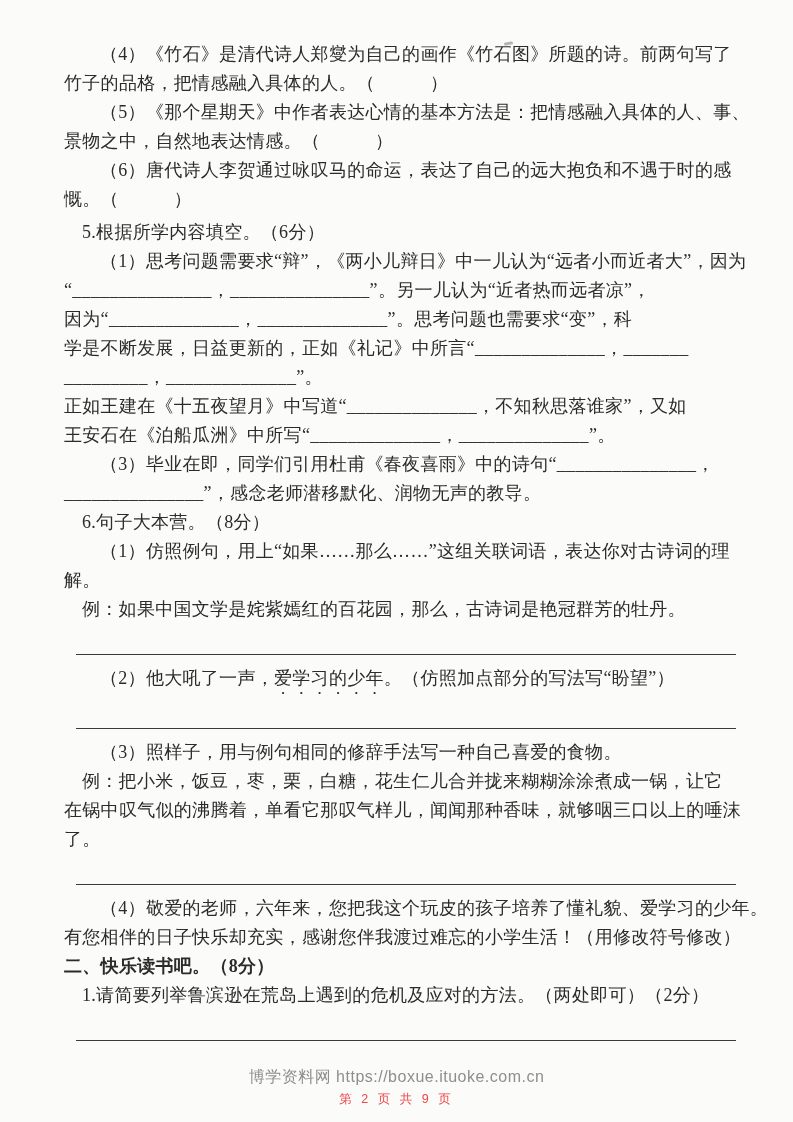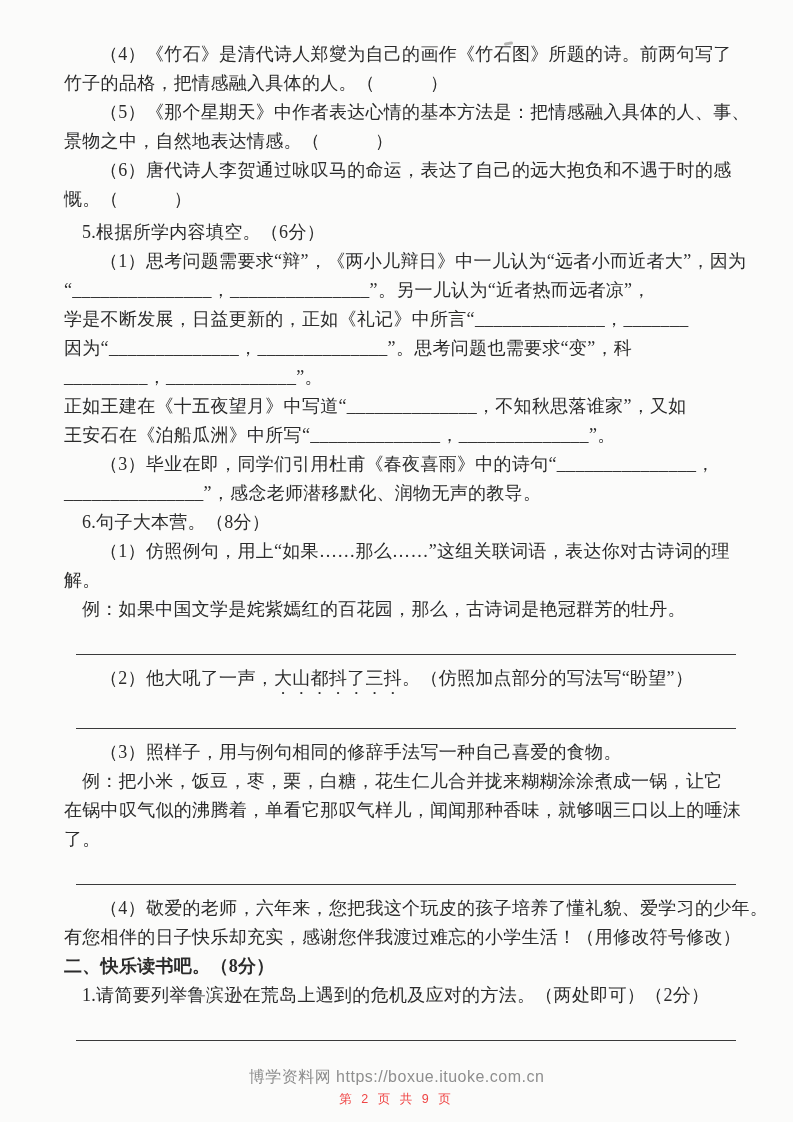--- a/index.html
+++ b/index.html
@@ -84,40 +84,40 @@
     <div class="ln ind2">（5）《那个星期天》中作者表达心情的基本方法是：把情感融入具体的人、事、</div>
     <div class="ln">景物之中，自然地表达情感。（　　　）</div>
 
     <div class="ln ind2">（6）唐代诗人李贺通过咏叹马的命运，表达了自己的远大抱负和不遇于时的感</div>
     <div class="ln">慨。（　　　）</div>
 
     <div class="ln ind1 mt4">5.根据所学内容填空。（6分）</div>
 
     <div class="ln ind2">（1）思考问题需要求“辩”，《两小儿辩日》中一儿认为“远者小而近者大”，因为</div>
     <div class="ln">“_______________，_______________”。另一儿认为“近者热而远者凉”，</div>
+    <div class="ln">因为“______________，______________”。思考问题也需要求“变”，科</div>
     <div class="ln">学是不断发展，日益更新的，正如《礼记》中所言“______________，_______</div>
-    <div class="ln">因为“______________，______________”。思考问题也需要求“变”，科</div>
     <div class="ln">_________，______________”。</div>
 
     <div class="ln">正如王建在《十五夜望月》中写道“______________，不知秋思落谁家”，又如</div>
     <div class="ln">王安石在《泊船瓜洲》中所写“______________，______________”。</div>
 
     <div class="ln ind2">（3）毕业在即，同学们引用杜甫《春夜喜雨》中的诗句“_______________，</div>
     <div class="ln">_______________”，感念老师潜移默化、润物无声的教导。</div>
 
     <div class="ln ind1">6.句子大本营。（8分）</div>
 
     <div class="ln ind2">（1）仿照例句，用上“如果……那么……”这组关联词语，表达你对古诗词的理</div>
     <div class="ln">解。</div>
     <div class="ln ind1">例：如果中国文学是姹紫嫣红的百花园，那么，古诗词是艳冠群芳的牡丹。</div>
 
     <div class="ansline"></div>
 
     <div class="ln ind2">
-      <span>（2）他大吼了一声，</span><span class="dots">大山都抖了三抖</span><span>。（仿照加点部分的写法写“盼望”）</span>
+      <span>（2）他大吼了一声，</span><span class="dots">爱学习的少年</span><span>。（仿照加点部分的写法写“盼望”）</span>
     </div>
 
     <div class="ansline"></div>
 
     <div class="ln ind2">（3）照样子，用与例句相同的修辞手法写一种自己喜爱的食物。</div>
     <div class="ln ind1">例：把小米，饭豆，枣，栗，白糖，花生仁儿合并拢来糊糊涂涂煮成一锅，让它</div>
     <div class="ln">在锅中叹气似的沸腾着，单看它那叹气样儿，闻闻那种香味，就够咽三口以上的唾沫</div>
     <div class="ln">了。</div>
 
     <div class="ansline"></div>

